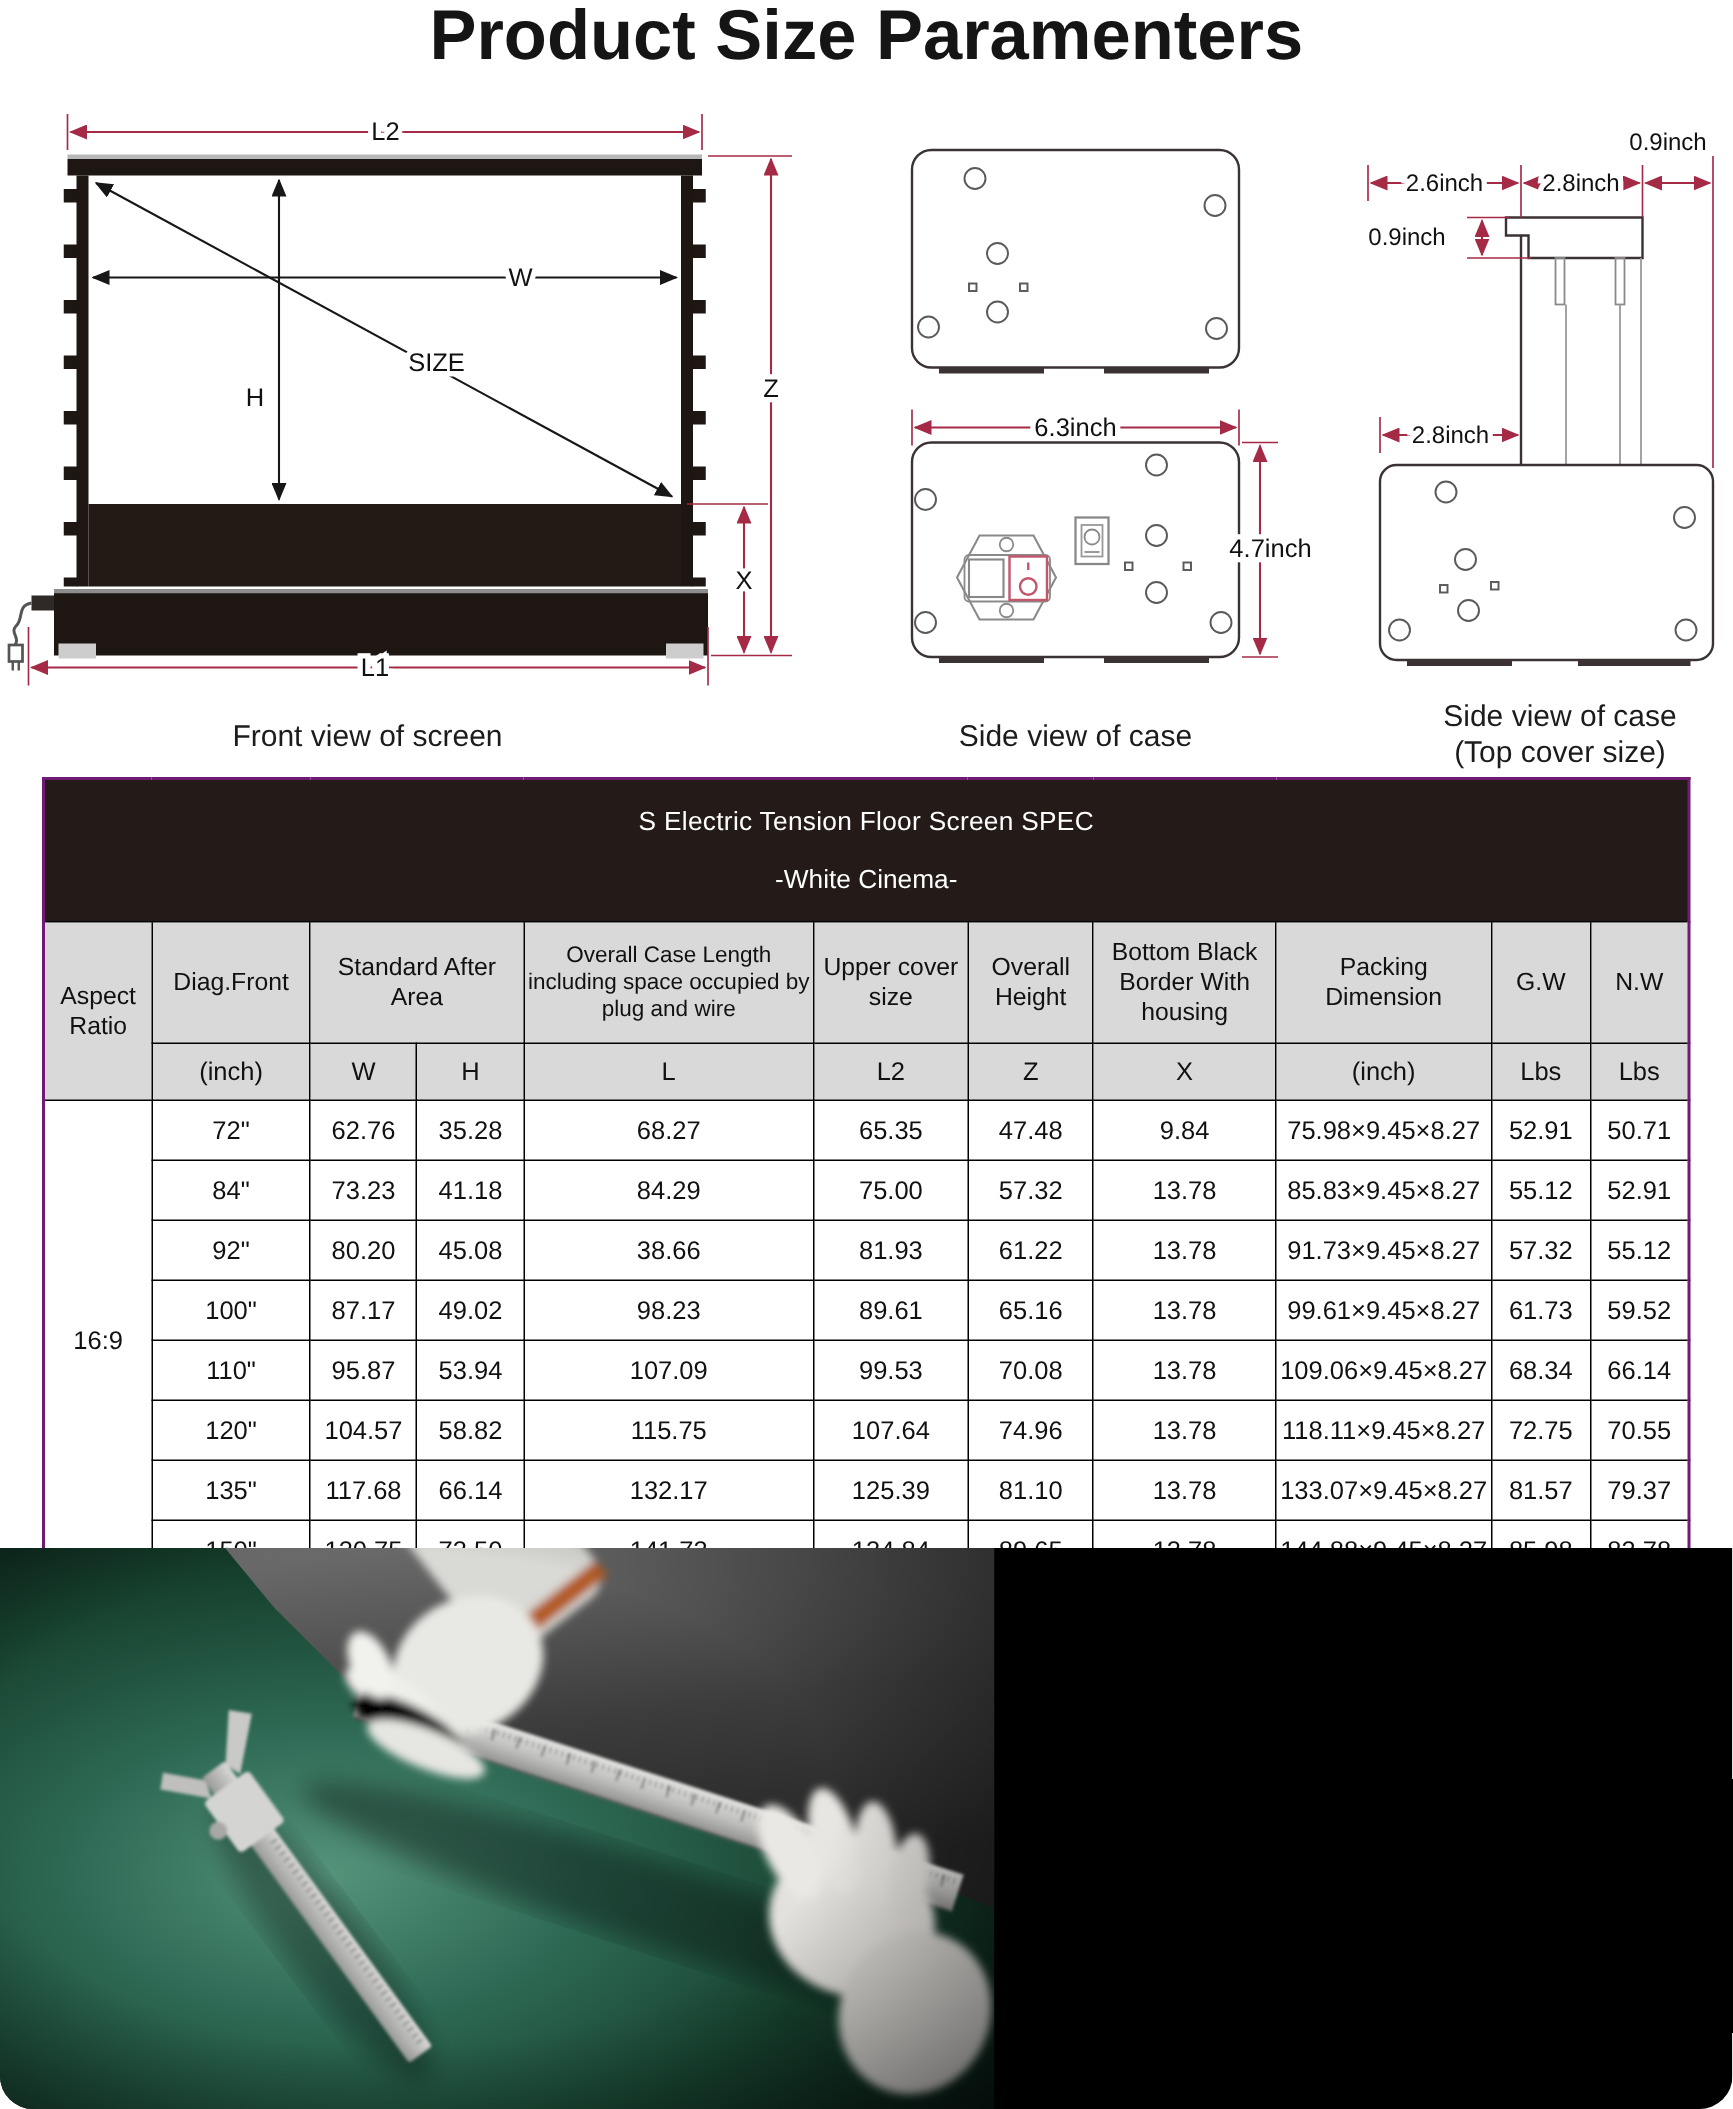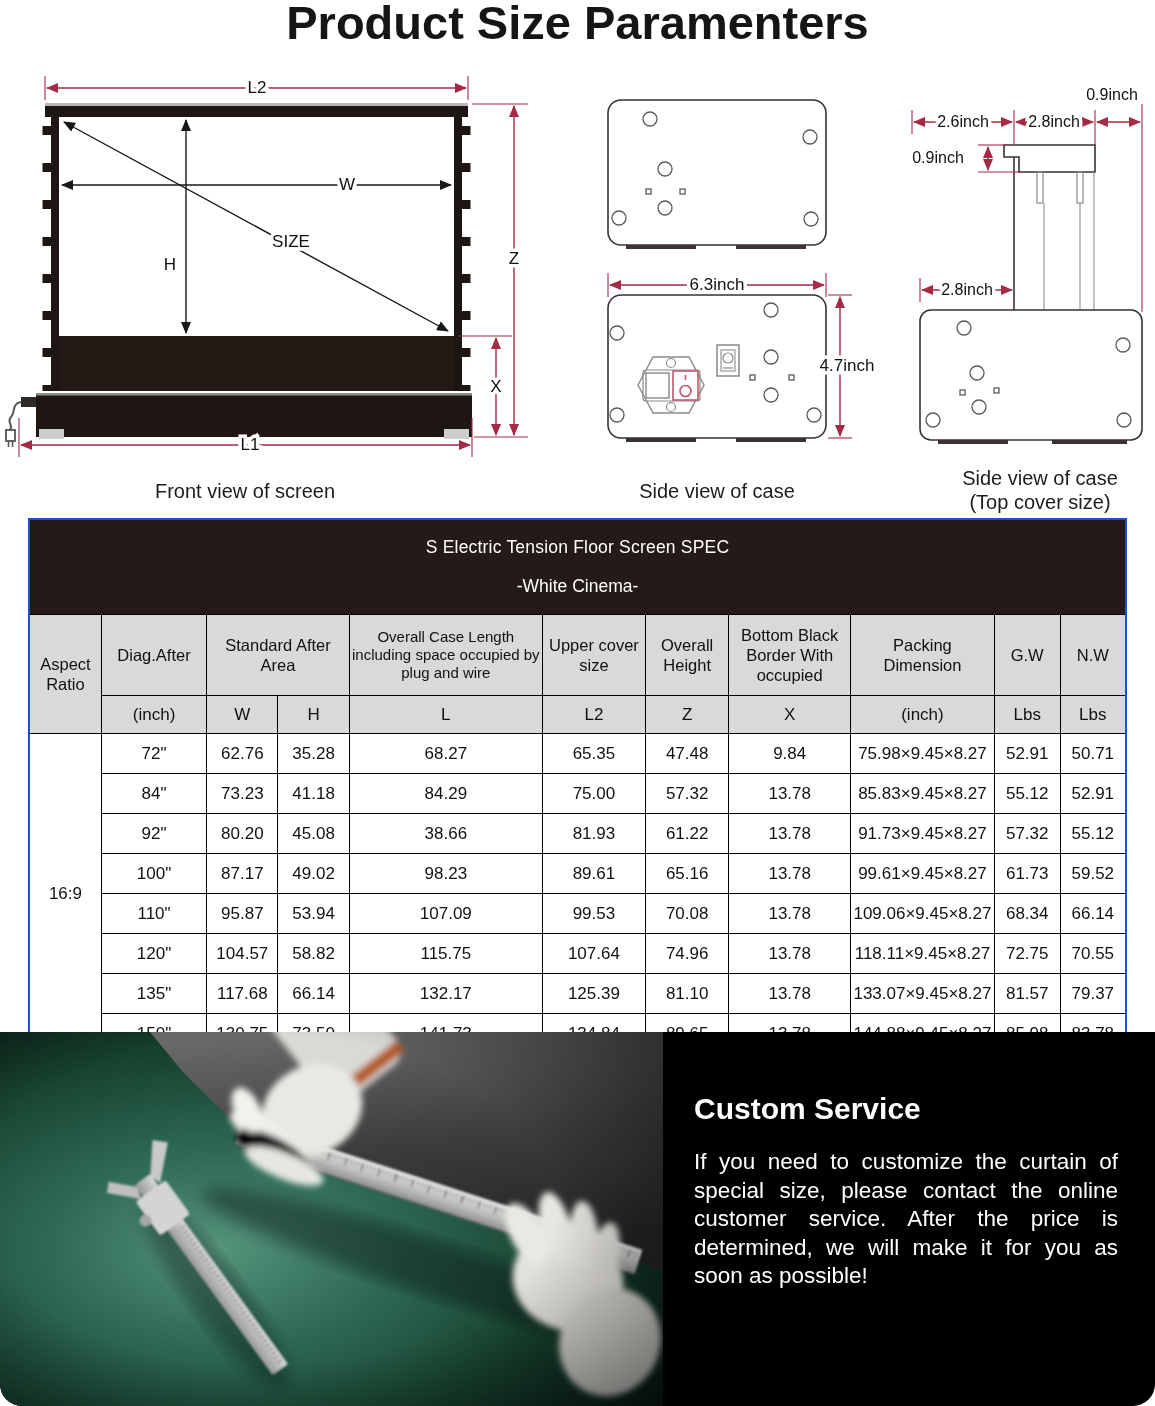--- a/index.html
+++ b/index.html
@@ -17,21 +17,21 @@
   .redext{stroke:#a42a45;stroke-width:1.1;fill:none;}
   .blkln{stroke:#171717;stroke-width:1.4;fill:none;}
   .outline{stroke:#3a3233;stroke-width:1.6;fill:#fff;}
   .hole{stroke:#5a5a5a;stroke-width:1.3;fill:none;}
   .thin{stroke:#8a8a8a;stroke-width:1.2;fill:none;}
   
   .spec{position:absolute;left:28px;top:518px;width:1099px;border-collapse:collapse;table-layout:fixed;
         font-size:17px;color:#111;}
   .spec th,.spec td{border:1px solid #000;text-align:center;vertical-align:middle;padding:1px 2px;
         font-weight:normal;overflow:hidden;}
-  .spec{border:2px solid #1d4ed8;}
+  .spec{border:2px solid #701a75;}
   .band-cell{background:#241b18;color:#fff;height:92px;border:1px solid #241b18;}
   .band-cell .t1{font-size:17.5px;font-weight:500;letter-spacing:.2px;}
   .band-cell .t2{font-size:17.5px;font-weight:500;margin-top:18px;}
   .group-row th{background:#d9d9d9;height:78px;font-size:16.5px;line-height:20px;}
   .group-row th.small{font-size:15px;line-height:18px;margin-left:32px;}
   .sub-row th{background:#d9d9d9;height:35px;font-size:17px;}
   .spec tbody td{height:37px;background:#fff;}
   .aspect-cell{background:#fff;font-size:17px;}
   
   .bottom{position:absolute;left:0;top:1032px;width:1155px;height:374px;background:#000;}
@@ -227,26 +227,26 @@
     </colgroup>
     <thead>
       <tr>
         <th colspan="11" class="band-cell">
           <div class="t1">S Electric Tension Floor Screen SPEC</div>
           <div class="t2">-White Cinema-</div>
         </th>
       </tr>
       <tr class="group-row">
         <th rowspan="2">Aspect Ratio</th>
-        <th>Diag.After</th>
+        <th>Diag.Front</th>
         <th colspan="2">Standard After Area</th>
         <th class="small">Overall Case Length including space occupied by plug and wire</th>
         <th>Upper cover size</th>
         <th>Overall Height</th>
-        <th>Bottom Black Border With occupied</th>
+        <th>Bottom Black Border With housing</th>
         <th>Packing Dimension</th>
         <th>G.W</th>
         <th>N.W</th>
       </tr>
       <tr class="sub-row">
         <th>(inch)</th>
         <th>W</th>
         <th>H</th>
         <th>L</th>
         <th>L2</th>
@@ -433,19 +433,15 @@
           <ellipse cx="568" cy="248" rx="56" ry="50" transform="rotate(20 568 248)" fill="#e3e1dd"></ellipse>
           <ellipse cx="527" cy="203" rx="16" ry="35" transform="rotate(-28 527 203)" fill="#eae8e4"></ellipse>
           <ellipse cx="556" cy="196" rx="15" ry="37" transform="rotate(-15 556 196)" fill="#e8e6e2"></ellipse>
           <ellipse cx="584" cy="203" rx="14" ry="34" transform="rotate(-4 584 203)" fill="#e5e3df"></ellipse>
           <ellipse cx="606" cy="220" rx="13" ry="30" transform="rotate(10 606 220)" fill="#e1dfdb"></ellipse>
           <ellipse cx="610" cy="310" rx="50" ry="55" transform="rotate(25 610 310)" fill="#dcdad6"></ellipse>
         </g>
         <rect x="0" y="0" width="663" height="374" fill="url(#vig)"></rect>
       </svg>
     </div>
-    <div class="service">
-      <h2>Custom Service</h2>
-      <p>If you need to customize the curtain of special size, please contact the online customer service. After the price is determined, we will make it for you as soon as possible!</p>
-    </div>
   </div>
 
 </div>
 
 </body></html>

